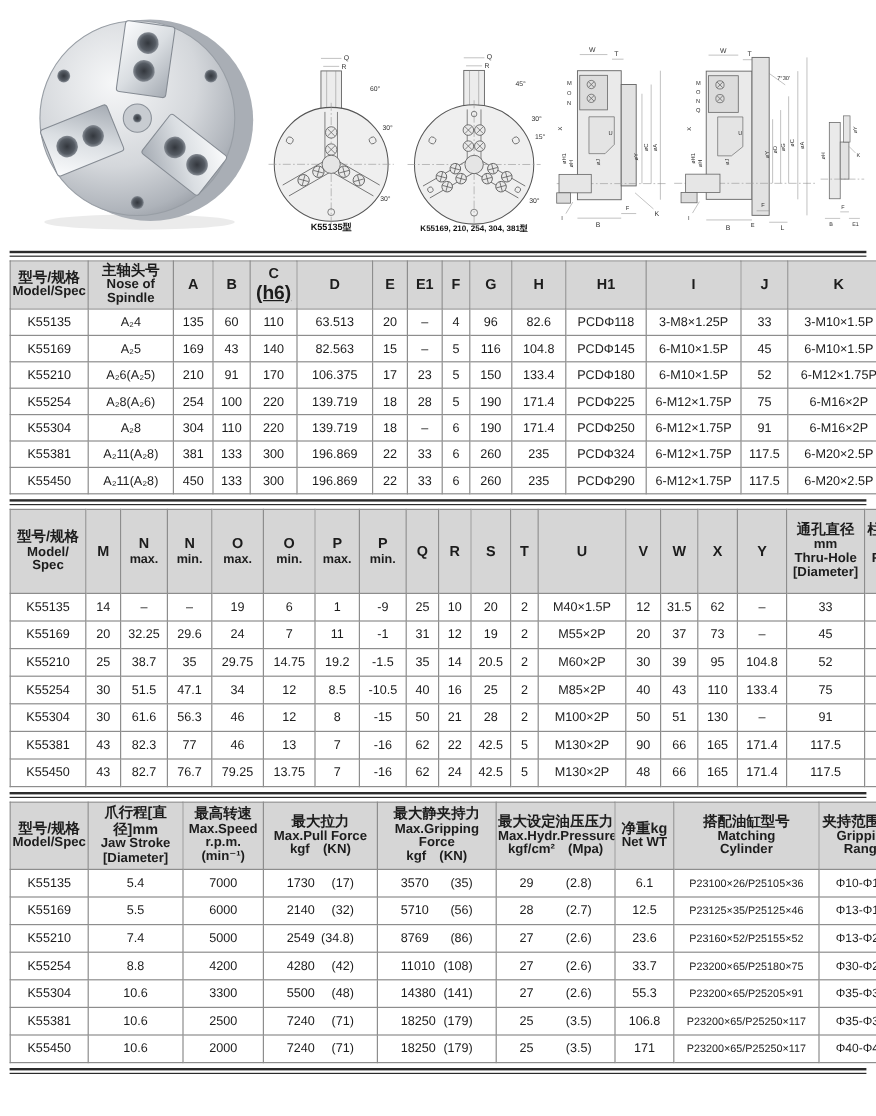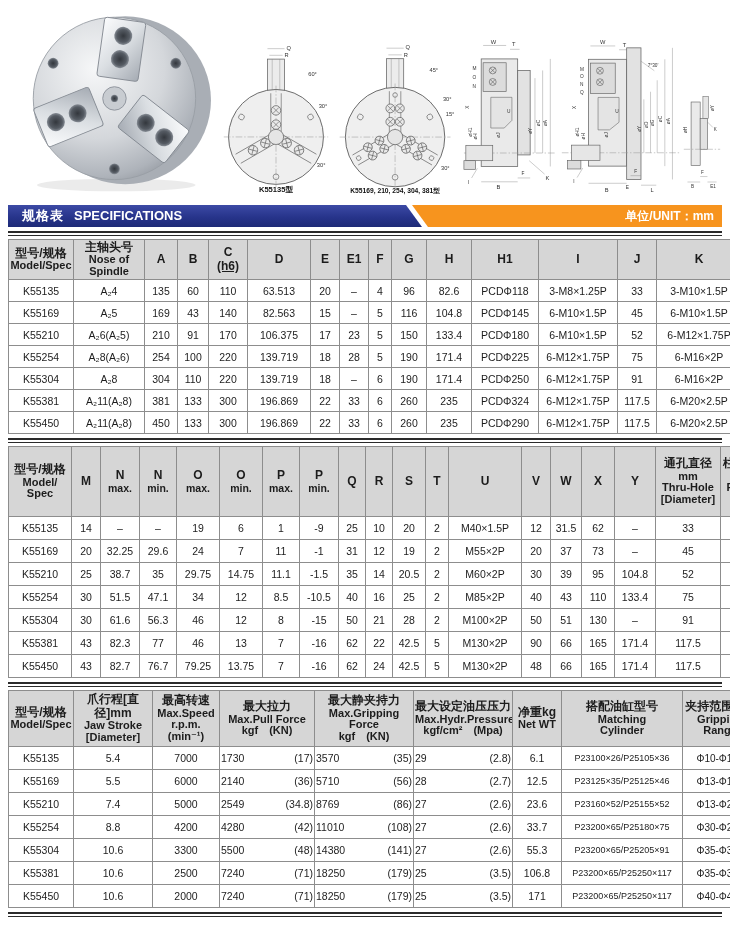--- a/index.html
+++ b/index.html
@@ -30,29 +30,29 @@
   table{border-collapse:collapse;width:100%;table-layout:fixed;}
   th,td{border:1px solid #8d8d8d;text-align:center;vertical-align:middle;padding:1px 1px;overflow:hidden;}
   th{background:#d6d6d6;}
   td{font-size:10.5px;background:#fff;}
   th .h0{font-size:12px;font-weight:bold;line-height:1.12;}
   th .hs{font-size:11px;font-weight:bold;line-height:1.08;}
   #t1 tbody tr{height:22px;}
   #t2 tbody tr{height:23px;}
   #t3 tbody tr{height:23px;}
   #t1 thead tr{height:40px;} #t2 thead tr{height:70px;} #t3 thead tr{height:56px;}
-  .pair{display:flex;justify-content:space-between;padding:0 0;}
+  .pair{display:flex;justify-content:space-between;padding:0 18px;}
   
   #t1 th:nth-child(1){width:62px}#t1 th:nth-child(2){width:68px}#t1 th:nth-child(3){width:30px}
   #t1 th:nth-child(4){width:28px}#t1 th:nth-child(5){width:36px}#t1 th:nth-child(6){width:60px}
   #t1 th:nth-child(7){width:26px}#t1 th:nth-child(8){width:26px}#t1 th:nth-child(9){width:20px}
   #t1 th:nth-child(10){width:32px}#t1 th:nth-child(11){width:42px}#t1 th:nth-child(12){width:64px}
   #t1 th:nth-child(13){width:76px}#t1 th:nth-child(14){width:36px}#t1 th:nth-child(15){width:82px}
   #t1 th:nth-child(16){width:26px}
-  #t1 th:nth-child(5) .hs{font-size:12px;text-decoration:underline;}
+  #t1 th:nth-child(5) .hs{font-size:16px;text-decoration:underline;}
   #t2 th:nth-child(1){width:60px}#t2 th:nth-child(2){width:26px}#t2 th:nth-child(3){width:36px}
   #t2 th:nth-child(4){width:34px}#t2 th:nth-child(5){width:40px}#t2 th:nth-child(6){width:40px}
   #t2 th:nth-child(7){width:34px}#t2 th:nth-child(8){width:36px}#t2 th:nth-child(9){width:24px}
   #t2 th:nth-child(10){width:24px}#t2 th:nth-child(11){width:30px}#t2 th:nth-child(12){width:20px}
   #t2 th:nth-child(13){width:70px}#t2 th:nth-child(14){width:26px}#t2 th:nth-child(15){width:28px}
   #t2 th:nth-child(16){width:30px}#t2 th:nth-child(17){width:38px}#t2 th:nth-child(18){width:62px}
   #t2 th:nth-child(19){width:50px}
   #t2 th:nth-child(n+2):nth-child(-n+17) .hs{font-size:10.5px;}
   #t3 th:nth-child(1){width:62px}#t3 th:nth-child(2){width:76px}#t3 th:nth-child(3){width:64px}
   #t3 th:nth-child(4){width:92px}#t3 th:nth-child(5){width:96px}#t3 th:nth-child(6){width:96px}
@@ -322,27 +322,20 @@
         <text class="dim2" x="35" y="98">K</text>
         <path class="thin" d="M6 154 h14 M20 148 h8 M28 154 h10"></path>
         <text class="dim2" x="10" y="161">B</text>
         <text class="dim2" x="21" y="145">F</text>
         <text class="dim2" x="31" y="161">E1</text>
       </svg>
 
     </div>
   </div>
 
-  <div class="banner">
-    <div class="white-wedge"></div>
-    <div class="blue">
-      <span class="zh">规格表</span><span>SPECIFICATIONS</span>
-    </div>
-    <div class="unit">单位/UNIT：mm</div>
-  </div>
 
   <div class="rule"></div>
   <table id="t1">
     <thead>
       <tr>
           <th>
             <div class="h0">型号/规格</div>
             <div class="hs">Model/Spec</div>
           </th>
           <th>
@@ -634,21 +627,21 @@
           <td>45</td>
           <td>12</td>
         </tr>
         <tr>
           <td>K55210</td>
           <td>25</td>
           <td>38.7</td>
           <td>35</td>
           <td>29.75</td>
           <td>14.75</td>
-          <td>11.1</td>
+          <td>19.2</td>
           <td>-1.5</td>
           <td>35</td>
           <td>14</td>
           <td>20.5</td>
           <td>2</td>
           <td>M60×2P</td>
           <td>30</td>
           <td>39</td>
           <td>95</td>
           <td>104.8</td>
@@ -818,21 +811,21 @@
           <td>P23100×26/P25105×36</td>
           <td>Φ10-Φ135</td>
         </tr>
         <tr>
           <td>K55169</td>
           <td>5.5</td>
           <td>6000</td>
           <td>
             <div class="pair">
               <span>2140</span>
-              <span>(36)</span>
+              <span>(32)</span>
             </div>
           </td>
           <td>
             <div class="pair">
               <span>5710</span>
               <span>(56)</span>
             </div>
           </td>
           <td>
             <div class="pair">

